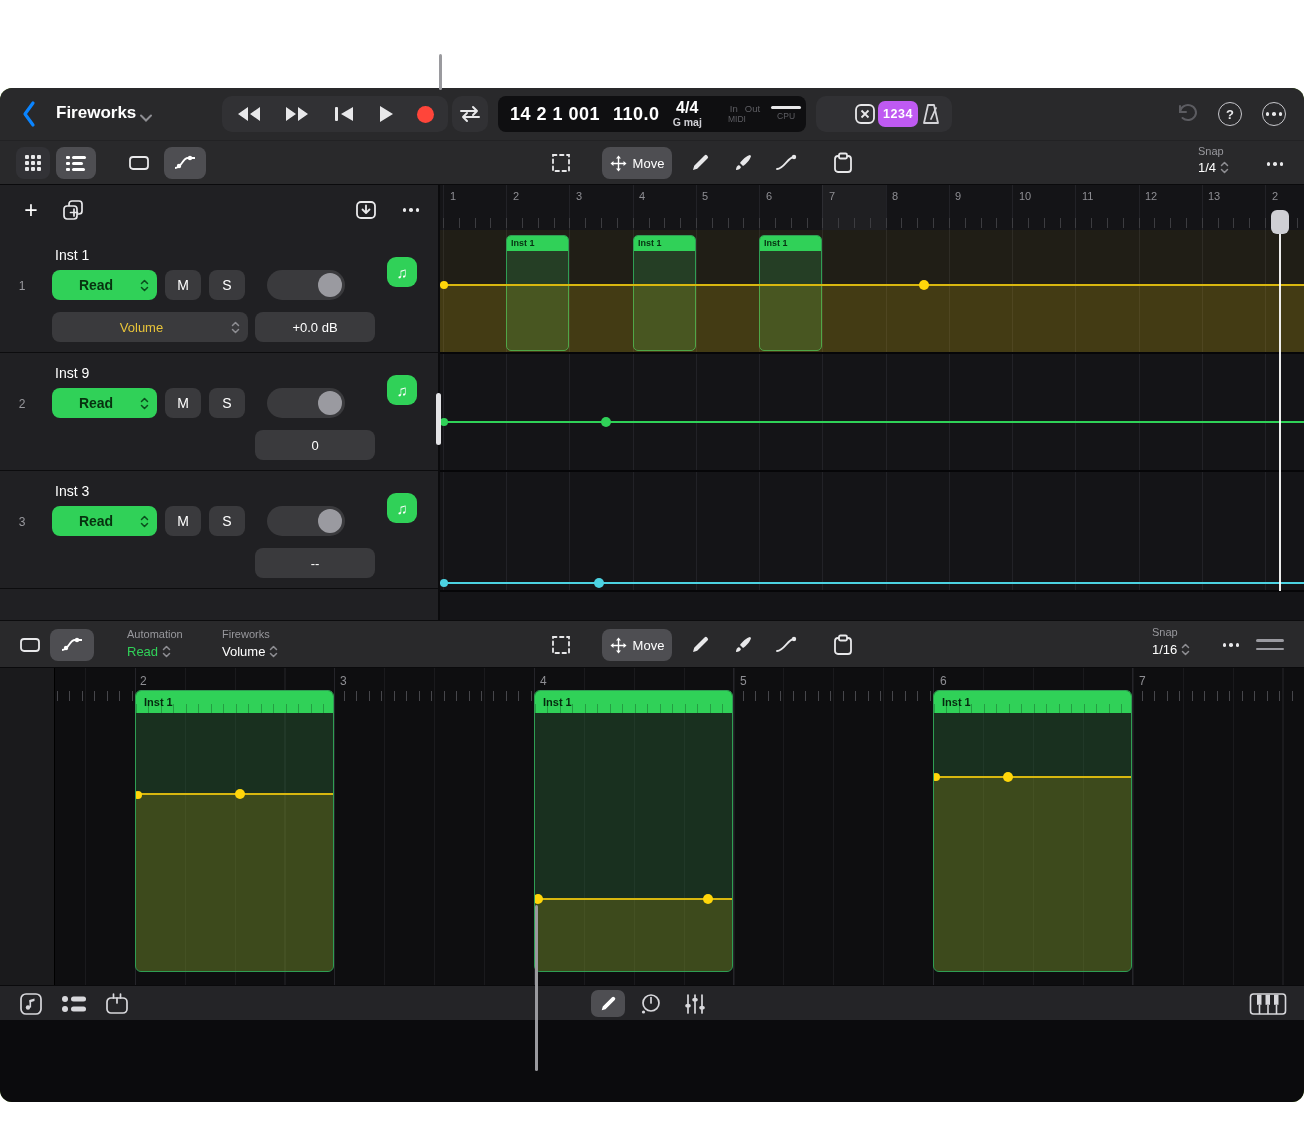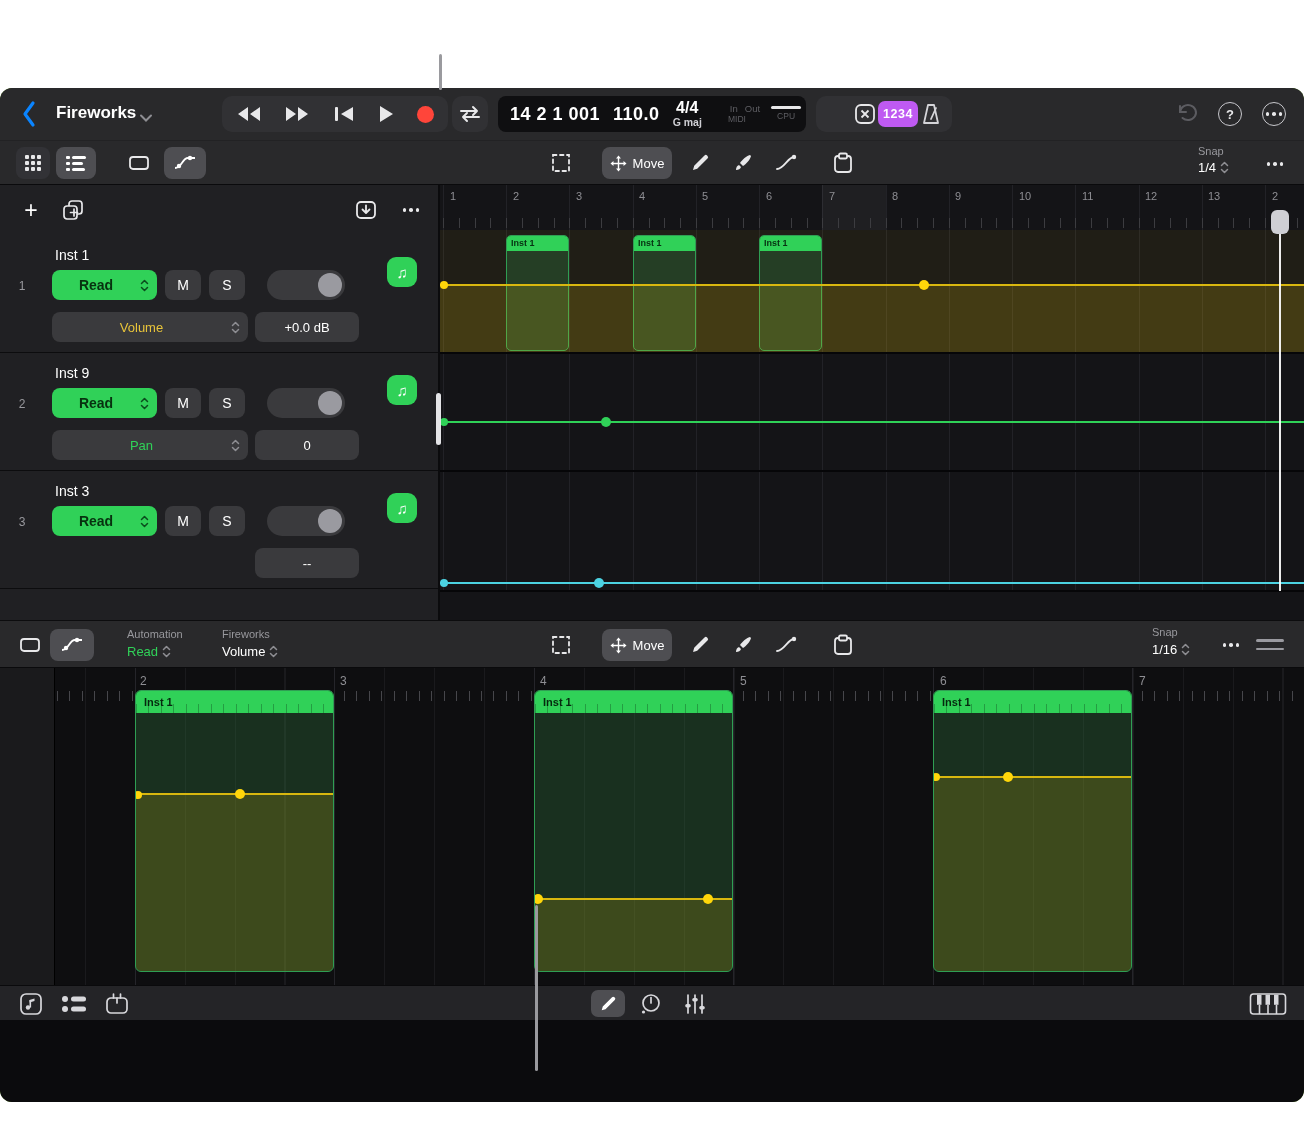--- a/index.html
+++ b/index.html
@@ -33,21 +33,21 @@
   .main { position:absolute; left:0; top:97px; width:1304px; height:435px; }
   .left-panel { position:absolute; left:0; top:0; width:440px; height:435px; background:#202023; }
   .track { position:absolute; left:0; width:440px; height:118px; border-bottom:1px solid #0c0c0e; }
   .t-name { position:absolute; left:55px; top:12px; color:#ffffff; font-size:14px; }
   .t-num { position:absolute; left:10px; top:44px; width:24px; text-align:center; color:#98989d; font-size:12px; }
   .btn-dark { background:#3a3a3d; border-radius:8px; color:#fff; display:flex; align-items:center; justify-content:center; font-size:14px; }
   .read-pill { position:absolute; left:52px; top:35px; width:105px; height:30px; background:#30d158; border-radius:8px; display:flex; align-items:center; color:#07310f; font-size:14px; font-weight:600; }
   .read-pill .rl { flex:1; text-align:center; }
   .param-pill { position:absolute; left:52px; top:77px; width:196px; height:30px; background:#3a3a3d; border-radius:8px; display:flex; align-items:center; font-size:13px; }
   .param-pill .pl { flex:1; text-align:center; }
-  .value-pill { position:absolute; left:255px; top:77px; width:104px; height:30px; }
+  .value-pill { position:absolute; left:255px; top:77px; width:120px; height:30px; }
   .toggle { position:absolute; left:267px; top:35px; width:78px; height:30px; background:#3a3a3d; border-radius:15px; }
   .knob { position:absolute; right:3px; top:3px; width:24px; height:24px; border-radius:50%; background:#9a9aa0; }
   .note-btn { position:absolute; left:387px; top:22px; width:30px; height:30px; background:#30d158; border-radius:9px; color:#fff; font-size:15px; display:flex; align-items:center; justify-content:center; }
 
   
   .timeline { position:absolute; left:440px; top:0; width:864px; height:435px; background:#141417; overflow:hidden; }
   .gl { position:absolute; top:0; width:1px; height:406px; background:#222227; }
   .rn { position:absolute; top:5px; color:#8e8e93; font-size:11px; }
   .lane-sep { position:absolute; left:0; width:864px; height:1.5px; background:#060608; }
   .region-m { position:absolute; top:50px; width:63px; height:116px; border:1px solid #2f9e53; border-radius:5px; background:rgba(46,110,60,0.40); overflow:hidden; }
@@ -331,27 +331,20 @@
               <path d="M1.5 4.5 L4.5 1.5 L7.5 4.5"></path>
               <path d="M1.5 8.5 L4.5 11.5 L7.5 8.5"></path>
             </svg>
         </div>
         <div class="abs btn-dark" style="left:165px; top:35px; width:36px; height:30px;">M</div>
         <div class="abs btn-dark" style="left:209px; top:35px; width:36px; height:30px;">S</div>
         <div class="toggle">
             <div class="knob"></div>
           </div>
         <div class="note-btn">♫</div>
-        <div class="param-pill">
-          <span class="pl" style="color:#30d158;">Pan</span>
-          <svg style="margin-right:8px;" width="9" height="13" fill="none" stroke="#8e8e93" stroke-width="1.5" stroke-linecap="round" stroke-linejoin="round">
-              <path d="M1.5 4.5 L4.5 1.5 L7.5 4.5"></path>
-              <path d="M1.5 8.5 L4.5 11.5 L7.5 8.5"></path>
-            </svg>
-        </div>
         <div class="value-pill btn-dark" style="font-size:13px;">0</div>
       </div>
 
       <div class="track" style="top:286px;">
         <div class="t-name">Inst 3</div>
         <div class="t-num">3</div>
         <div class="read-pill">
           <span class="rl">Read</span>
           <svg style="margin-right:8px;" width="9" height="13" fill="none" stroke="#0a4d1d" stroke-width="1.5" stroke-linecap="round" stroke-linejoin="round">
               <path d="M1.5 4.5 L4.5 1.5 L7.5 4.5"></path>

